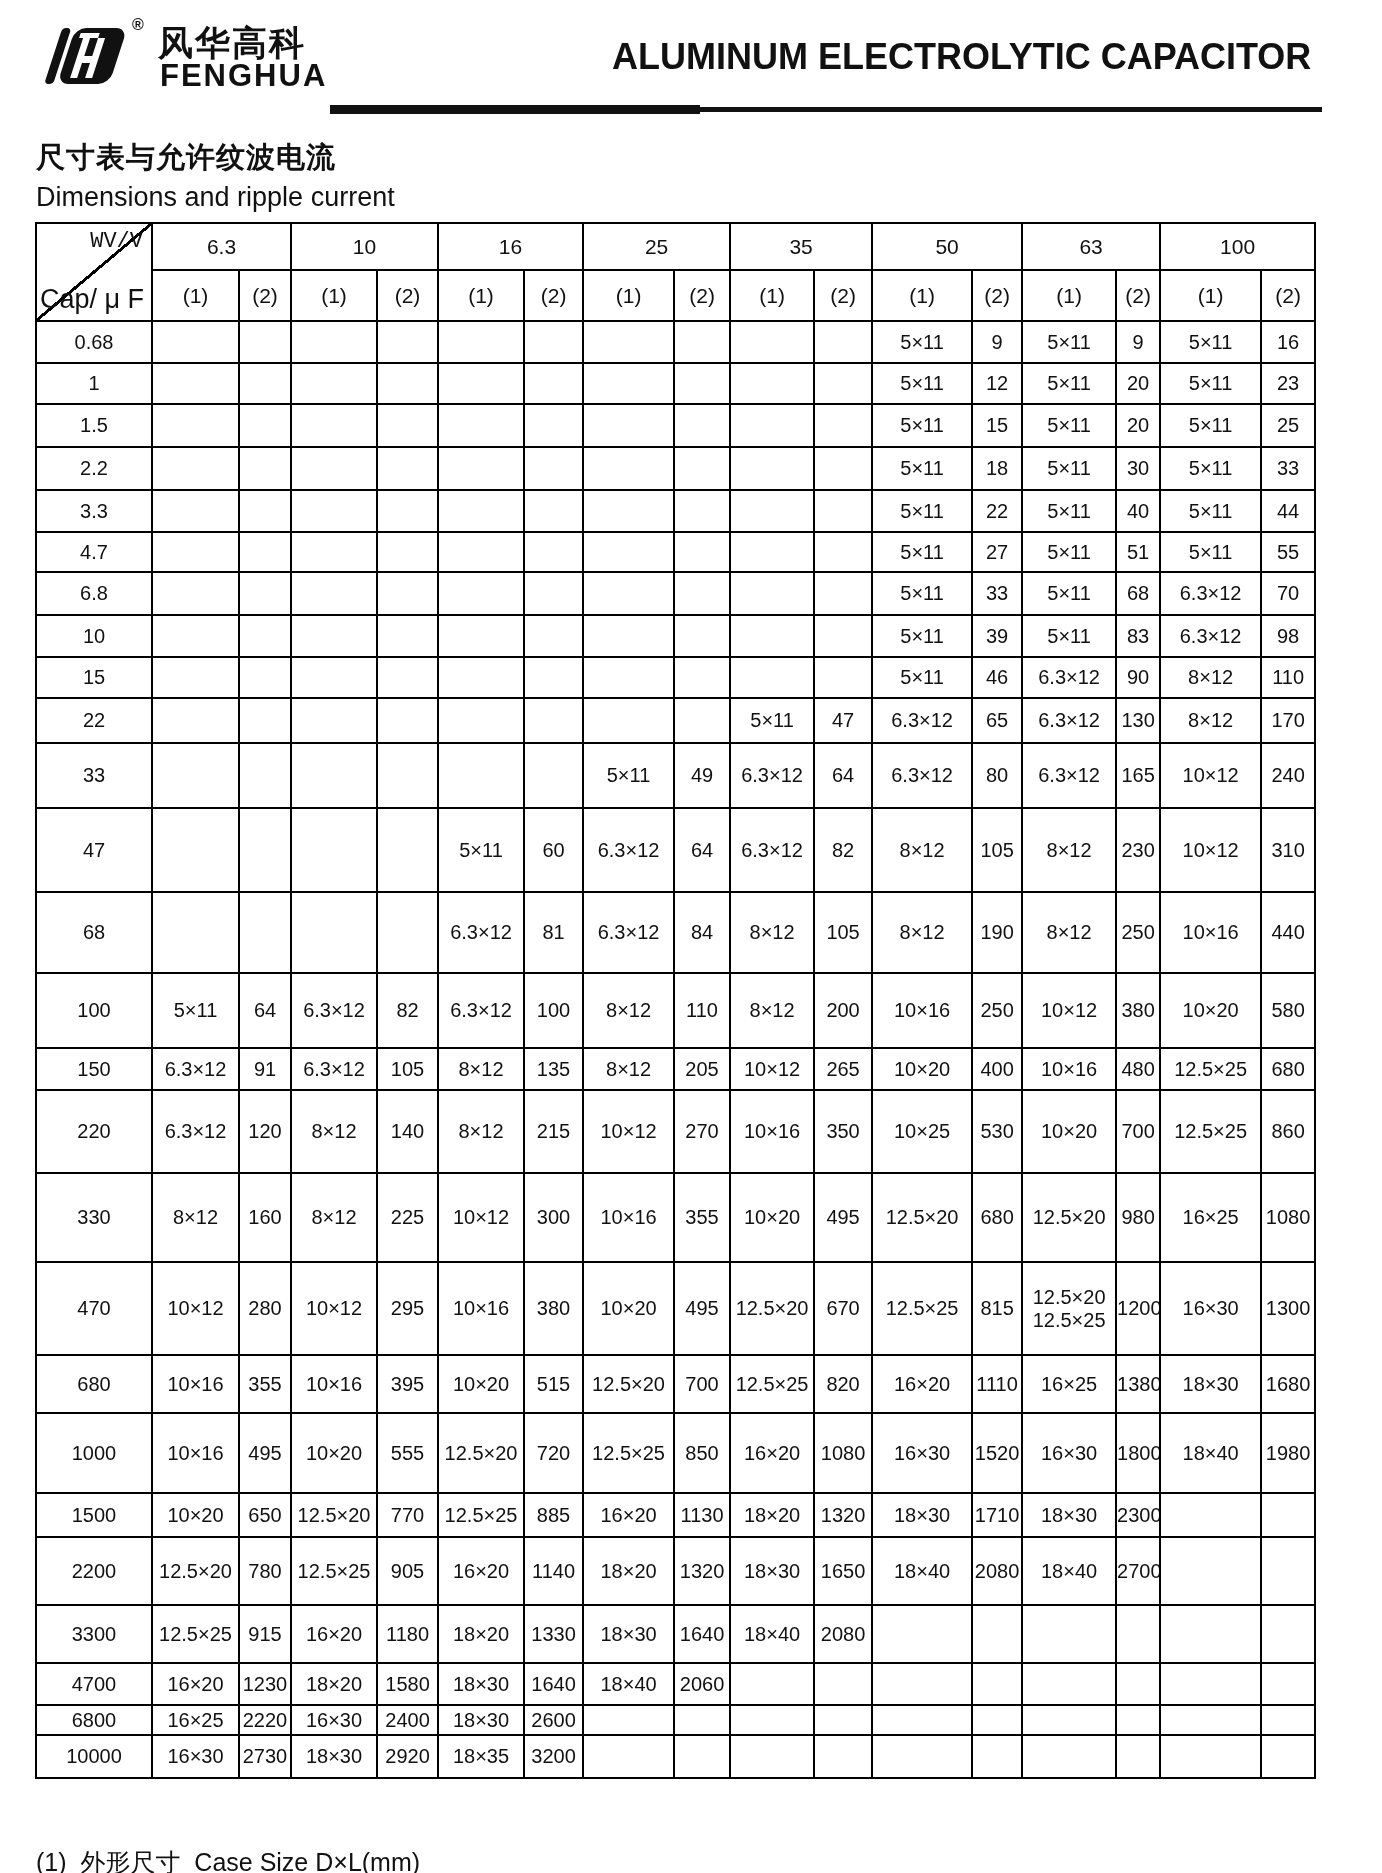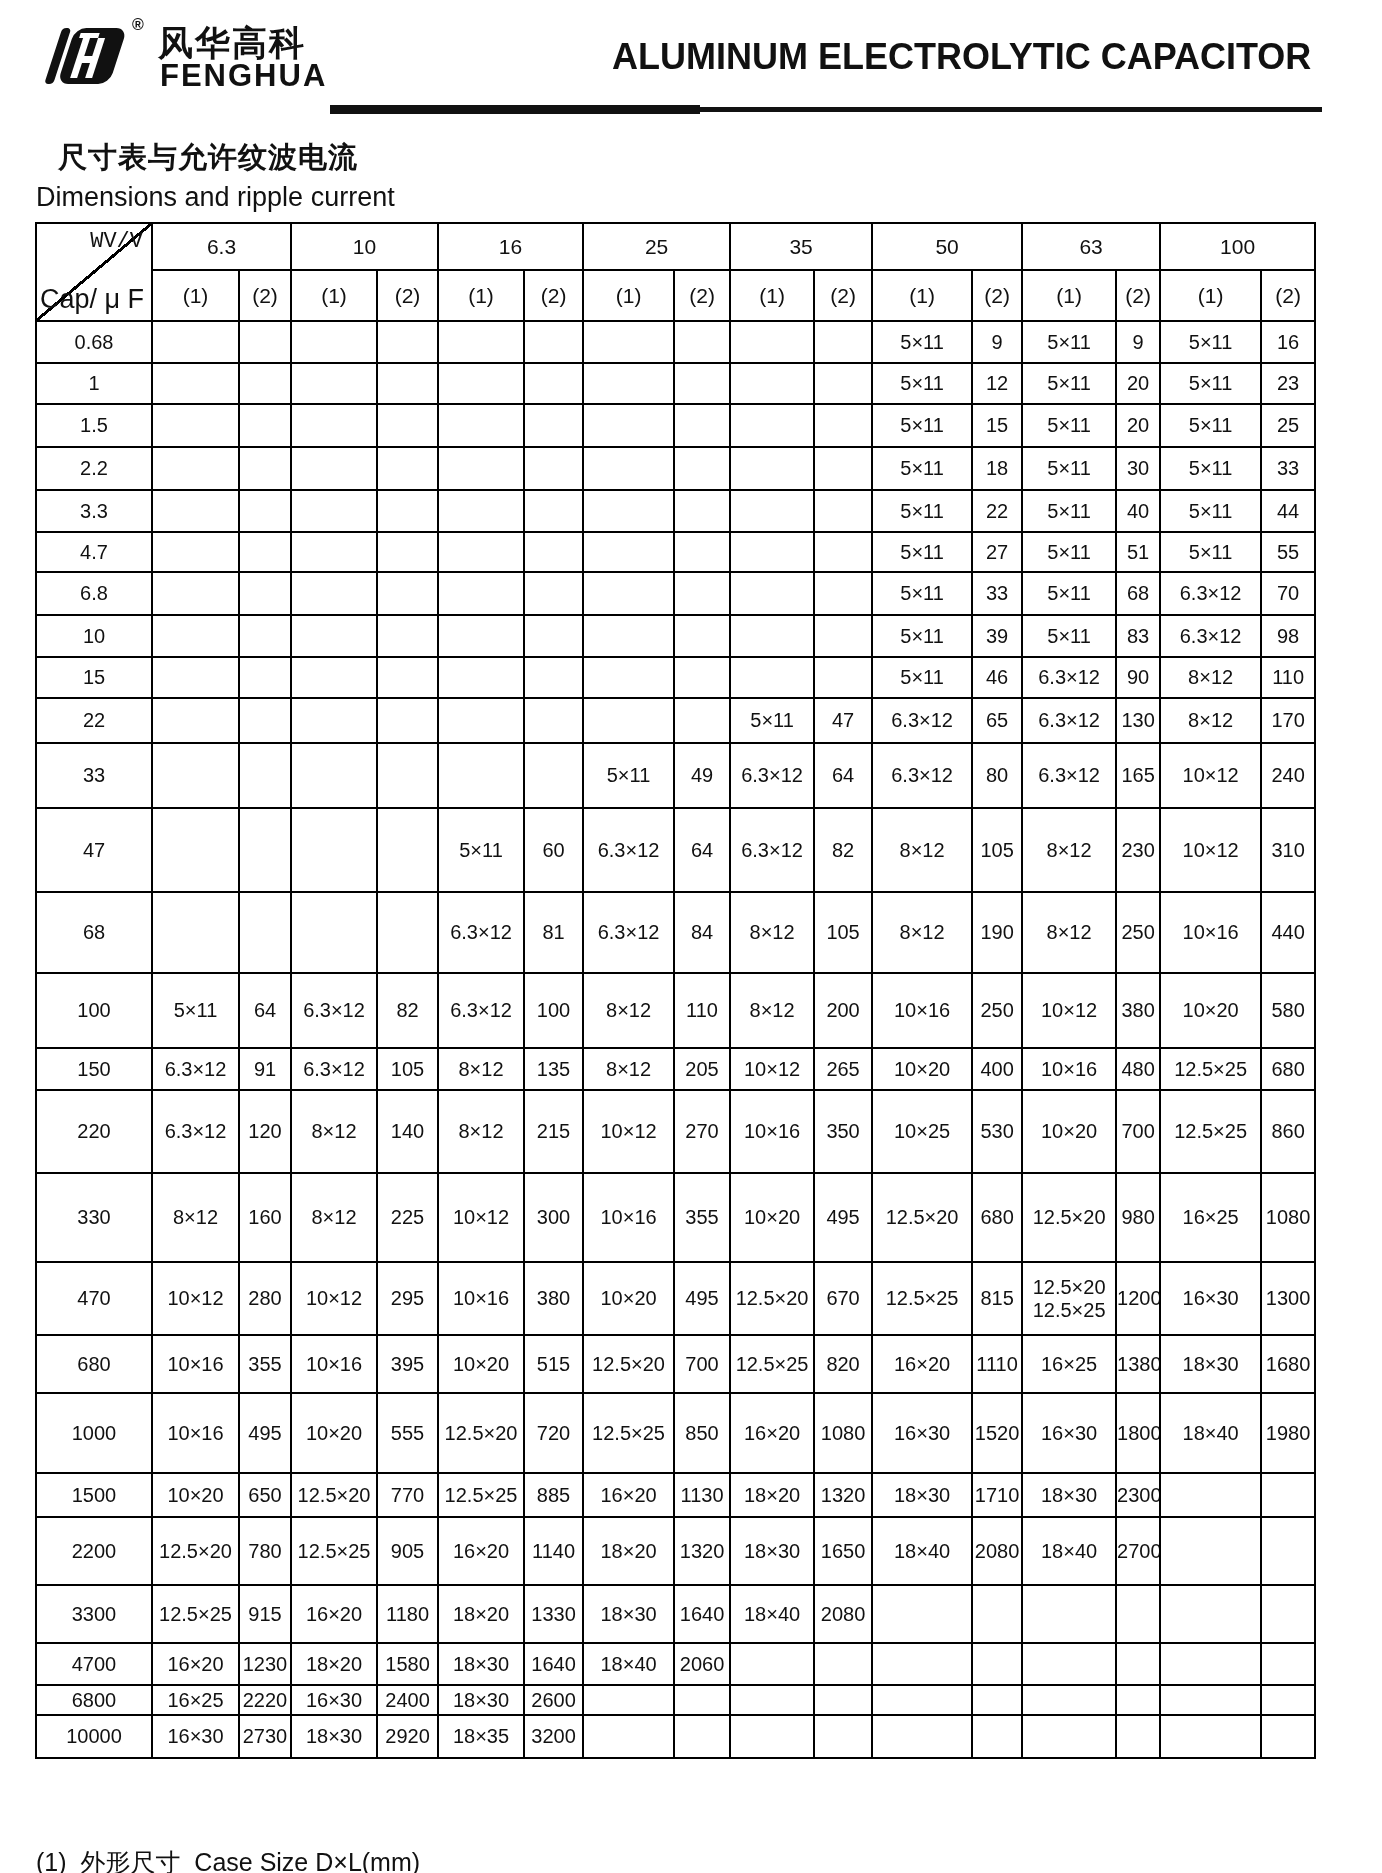--- a/index.html
+++ b/index.html
@@ -13,21 +13,21 @@
   }
   
   .logo-mark{position:absolute;left:45px;top:26px;width:86px;height:60px;}
   .reg-mark{position:absolute;left:132px;top:16px;font-size:16px;font-weight:bold;}
   .logo-cn{position:absolute;left:158px;top:20px;font-size:35px;font-weight:bold;letter-spacing:2px;white-space:nowrap;}
   .logo-en{position:absolute;left:160px;top:58px;font-size:31px;font-weight:bold;letter-spacing:2px;white-space:nowrap;}
   .doc-title{position:absolute;left:612px;top:36px;width:712px;font-size:36px;font-weight:bold;letter-spacing:0px;white-space:nowrap;}
   .rule-thin{position:absolute;left:330px;top:107px;width:992px;height:5px;background:#111;}
   .rule-thick{position:absolute;left:330px;top:105px;width:370px;height:9px;background:#111;}
   
-  .sec-cn{position:absolute;left:36px;top:138px;font-size:29px;font-weight:bold;letter-spacing:1px;margin-left:22px;}
+  .sec-cn{position:absolute;left:36px;top:138px;font-size:29px;font-weight:bold;letter-spacing:1px;}
   .sec-en{position:absolute;left:36px;top:182px;font-size:27px;font-weight:normal;}
   
   table.dim{
     position:absolute;left:35px;top:222px;
     border-collapse:collapse;table-layout:fixed;
     width:1279px;
   }
   table.dim th, table.dim td{
     border:2px solid #000;
     padding:0;
@@ -449,21 +449,21 @@
           <td>355</td>
           <td>10×20</td>
           <td>495</td>
           <td>12.5×20</td>
           <td>680</td>
           <td>12.5×20</td>
           <td>980</td>
           <td>16×25</td>
           <td>1080</td>
         </tr>
-        <tr style="height: 73px; padding-left: 8px;">
+        <tr style="height: 93px; padding-left: 8px;">
           <td class="capcell">470</td>
           <td>10×12</td>
           <td>280</td>
           <td>10×12</td>
           <td>295</td>
           <td>10×16</td>
           <td>380</td>
           <td>10×20</td>
           <td>495</td>
           <td>12.5×20</td>

